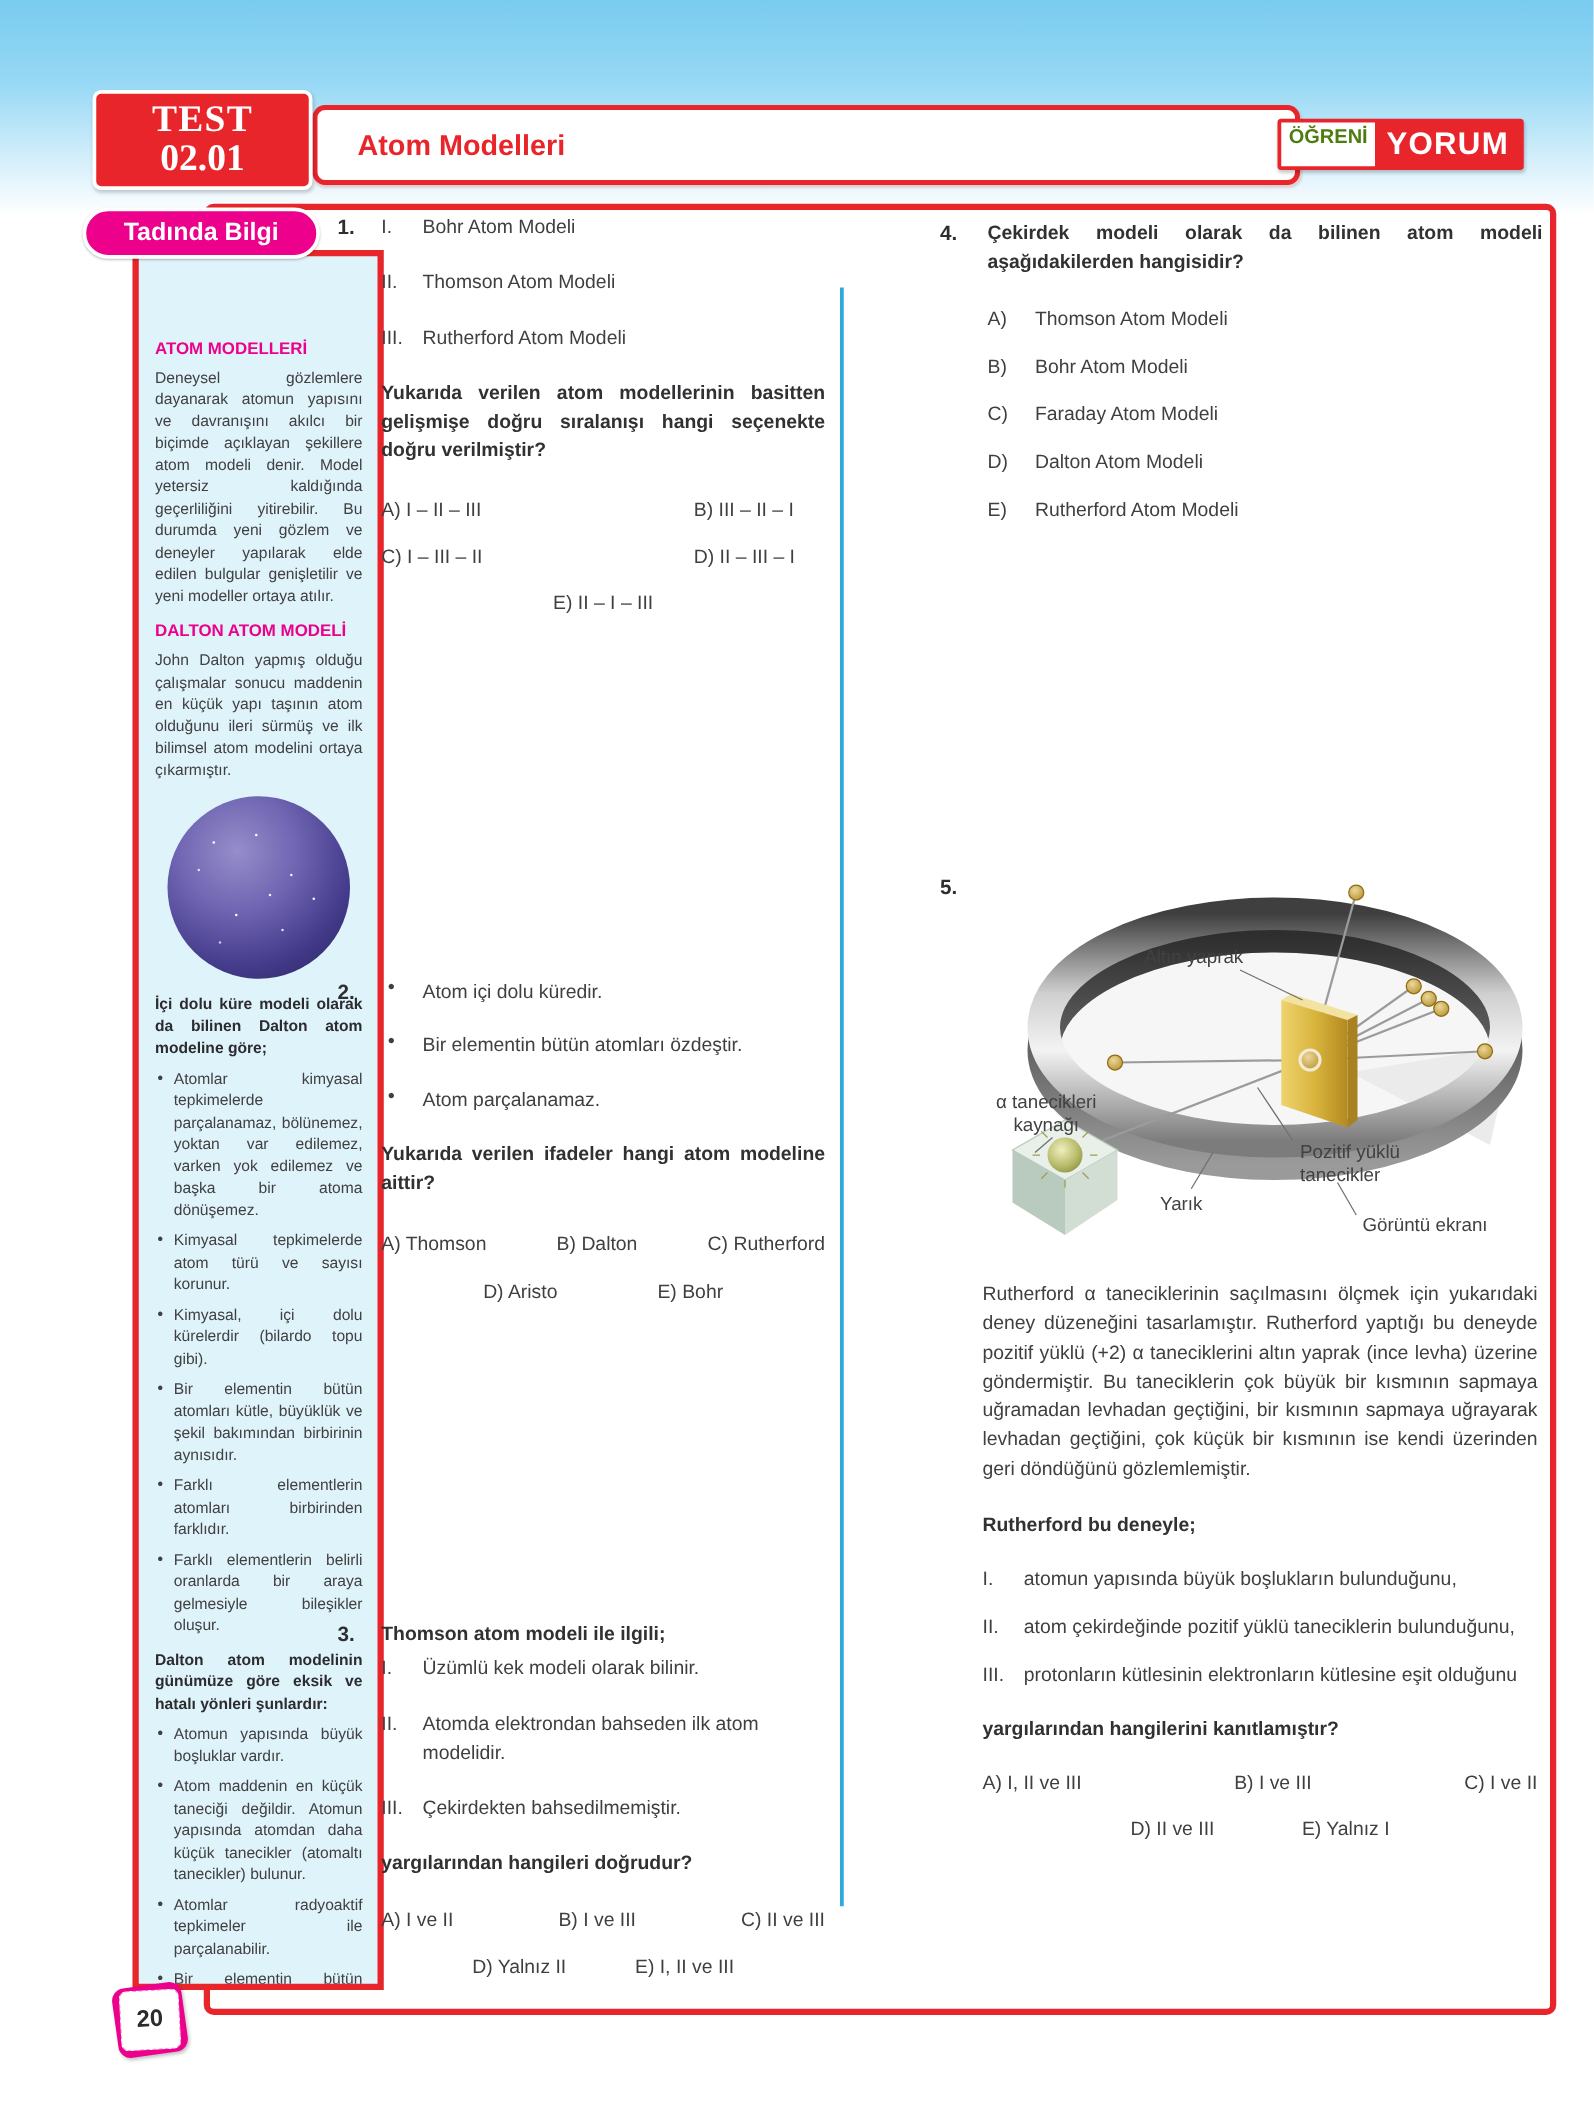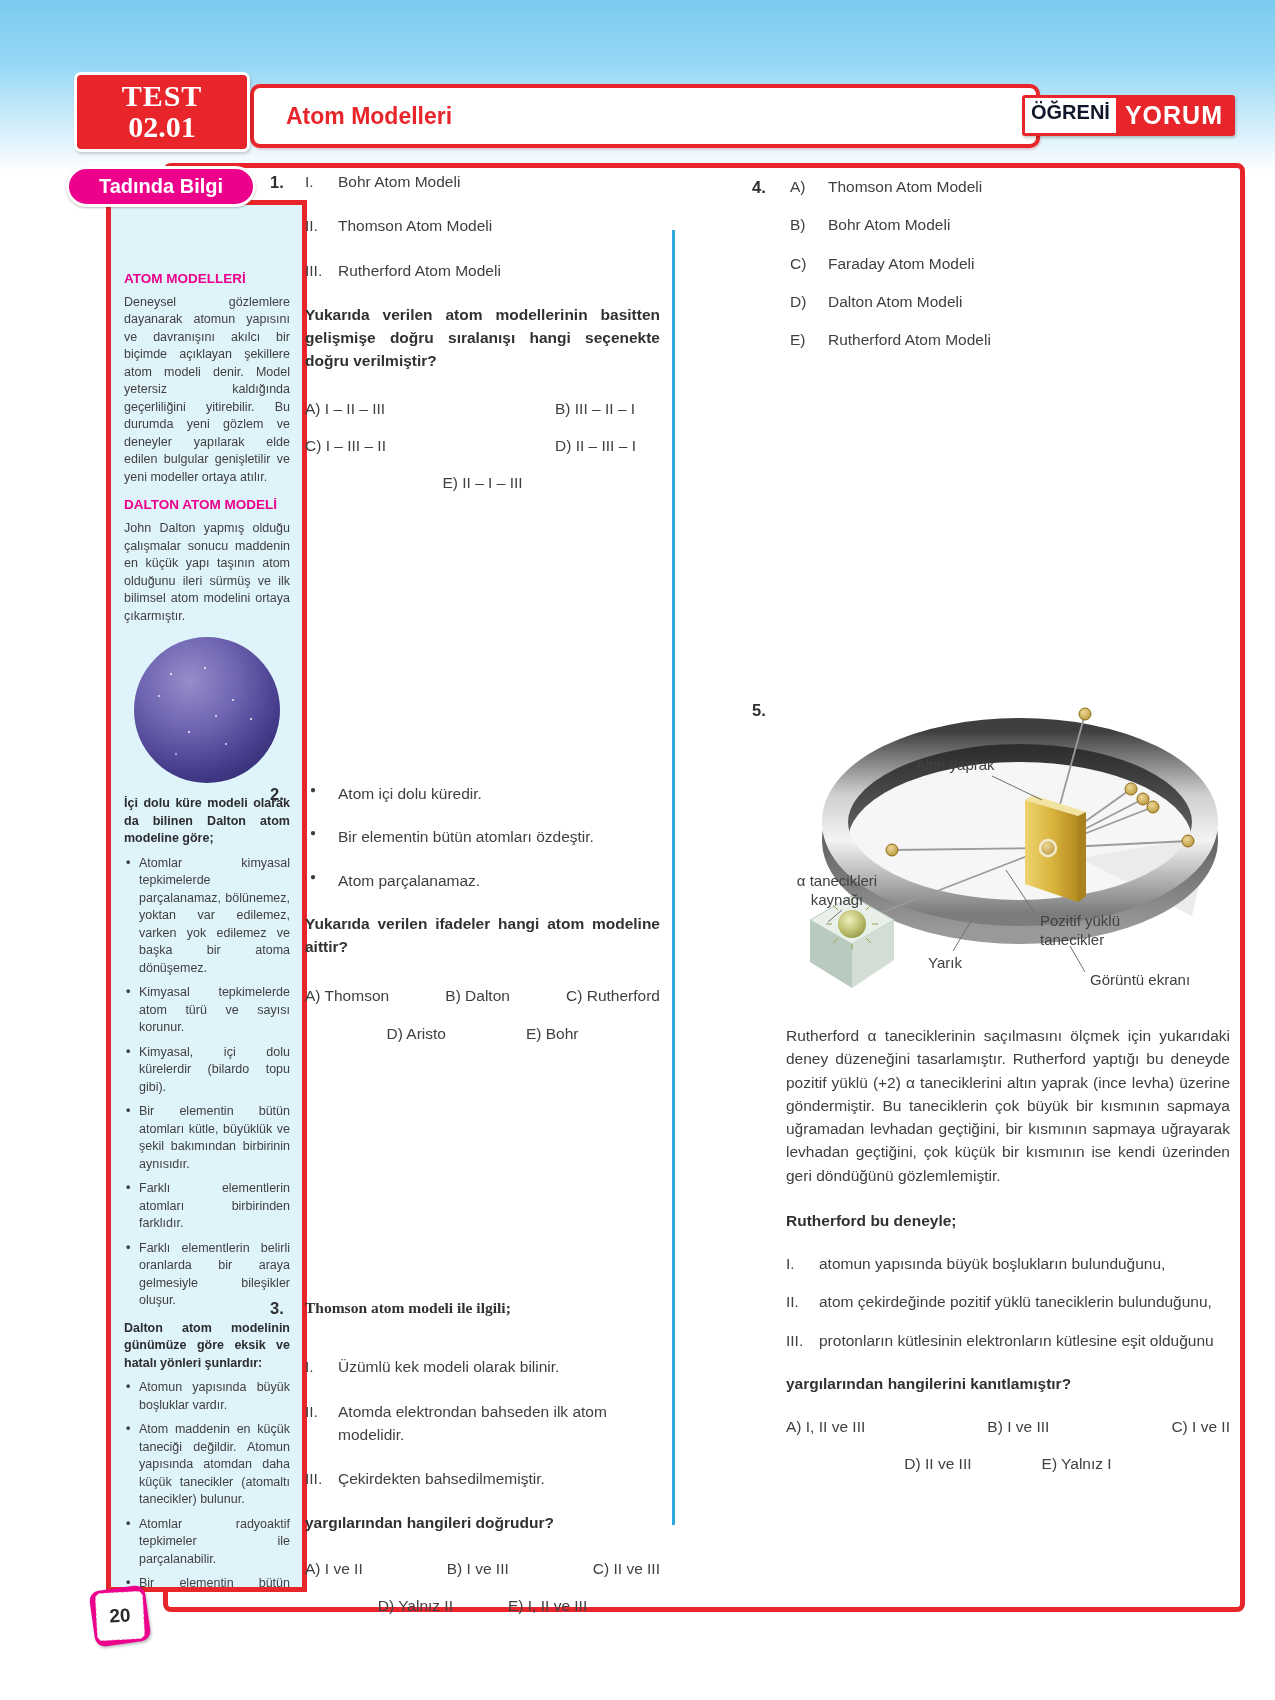--- a/index.html
+++ b/index.html
@@ -16,21 +16,21 @@
     display:flex; flex-direction:column; align-items:center; justify-content:center;
     color:#fff; font-weight:bold; line-height:1.02; box-shadow:1px 2px 3px rgba(0,0,0,.18); z-index:6;font-family:Liberation Serif, serif; }
   .test-box .l1 { font-size:30px; letter-spacing:1px; }
   .test-box .l2 { font-size:30px; }
   .title-box { position:absolute; left:250px; top:84px; width:790px; height:64px;
     background:#fff; border:4px solid #e8252a; border-radius:10px;
     display:flex; align-items:center; padding-left:32px;
     color:#e8252a; font-weight:bold; font-size:23px; z-index:5; box-shadow:1px 2px 2px rgba(180,30,30,.18); }
   .brand { position:absolute; left:1022px; top:95px; background:#e8252a; padding:3px;
     border-radius:3px; display:flex; align-items:stretch; z-index:7; box-shadow:1px 2px 3px rgba(0,0,0,.22); }
-  .brand .bl { background:#fff; color:#0f172a; font-weight:bold; font-size:20px; padding:3px 6px; }
+  .brand .bl { background:#fff; color:#4d7c0f; font-weight:bold; font-size:16px; padding:3px 6px; }
   .brand .br { color:#fff; font-weight:bold; font-size:25px; padding:3px 9px; letter-spacing:1px; }
   
   .main-box { position:absolute; left:163px; top:163px; width:1082px; height:1449px;
     border:5px solid #e8252a; border-radius:8px; background:#fff; z-index:1; }
   .sidebar { position:absolute; left:62px; top:200px; width:201px; height:1392px;
     border:5px solid #e8252a; background:#dff3fa; z-index:2;
     padding:55px 12px 10px 13px; overflow:hidden;
     font-size:12.5px; line-height:1.4; text-align:justify; color:#414042;margin-left:44px; }
   .badge { position:absolute; left:66px; top:166px; width:190px; height:41px;
     background:#ec008c; border:3px solid #fff; border-radius:22px; z-index:5;
@@ -70,21 +70,21 @@
   .qopt { display:flex; margin-bottom:14px; }
   .qopt .k { flex:none; width:38px; }
   #q1 { left:270px; top:170px;  width:390px; }
   #q2 { left:270px; top:782px;  width:390px; }
   #q3 { left:270px; top:1296px; width:390px; }
   #q4 { left:752px; top:175px;  width:484px; }
   #q5 { left:752px; top:688px;  width:490px; }
   #q4 .qb { margin-left:38px; width:444px; }
   #q1 .stem { margin:18px 0 24px; }
   #q2 .stem { margin:18px 0 26px; }
-  #q3 .stem1 { font-weight:bold; color:#313134; margin-bottom:36px;font-family:Liberation Serif, serif; }
+  #q3 .stem1 { font-weight:bold; color:#313134; margin-bottom:4px; }
   #q3 .stem2 { font-weight:bold; color:#313134; margin:20px 0 22px; }
   #q4 .stem { margin-bottom:22px; }
   #q4 .qopt { margin-bottom:15px; }
   .diagram { margin-left:-12px; width:500px; height:322px; }
   .qb5 { margin-left:34px; width:444px; margin-top:14px; }
   .qb5 .para { text-align:justify; margin:0 0 22px; }
   .qb5 .stem1 { font-weight:bold; color:#313134; margin-bottom:20px; }
   .qb5 .ri { margin-bottom:15px; }
   .qb5 .stem2 { font-weight:bold; color:#313134; margin:20px 0 20px; }
   
@@ -231,20 +231,21 @@
     <div class="orow cen g55">
       <span>D) Yalnız II</span>
       <span>E) I, II ve III</span>
     </div>
   </div>
 </div>
 
 <div class="q" id="q4">
   <span class="qnum">4.</span>
   <div class="qb">
+    <div class="stem">Çekirdek modeli olarak da bilinen atom modeli aşağıdakilerden hangisidir?</div>
     <div class="qopt">
       <span class="k">A)</span>
       <span>Thomson Atom Modeli</span>
     </div>
     <div class="qopt">
       <span class="k">B)</span>
       <span>Bohr Atom Modeli</span>
     </div>
     <div class="qopt">
       <span class="k">C)</span>

